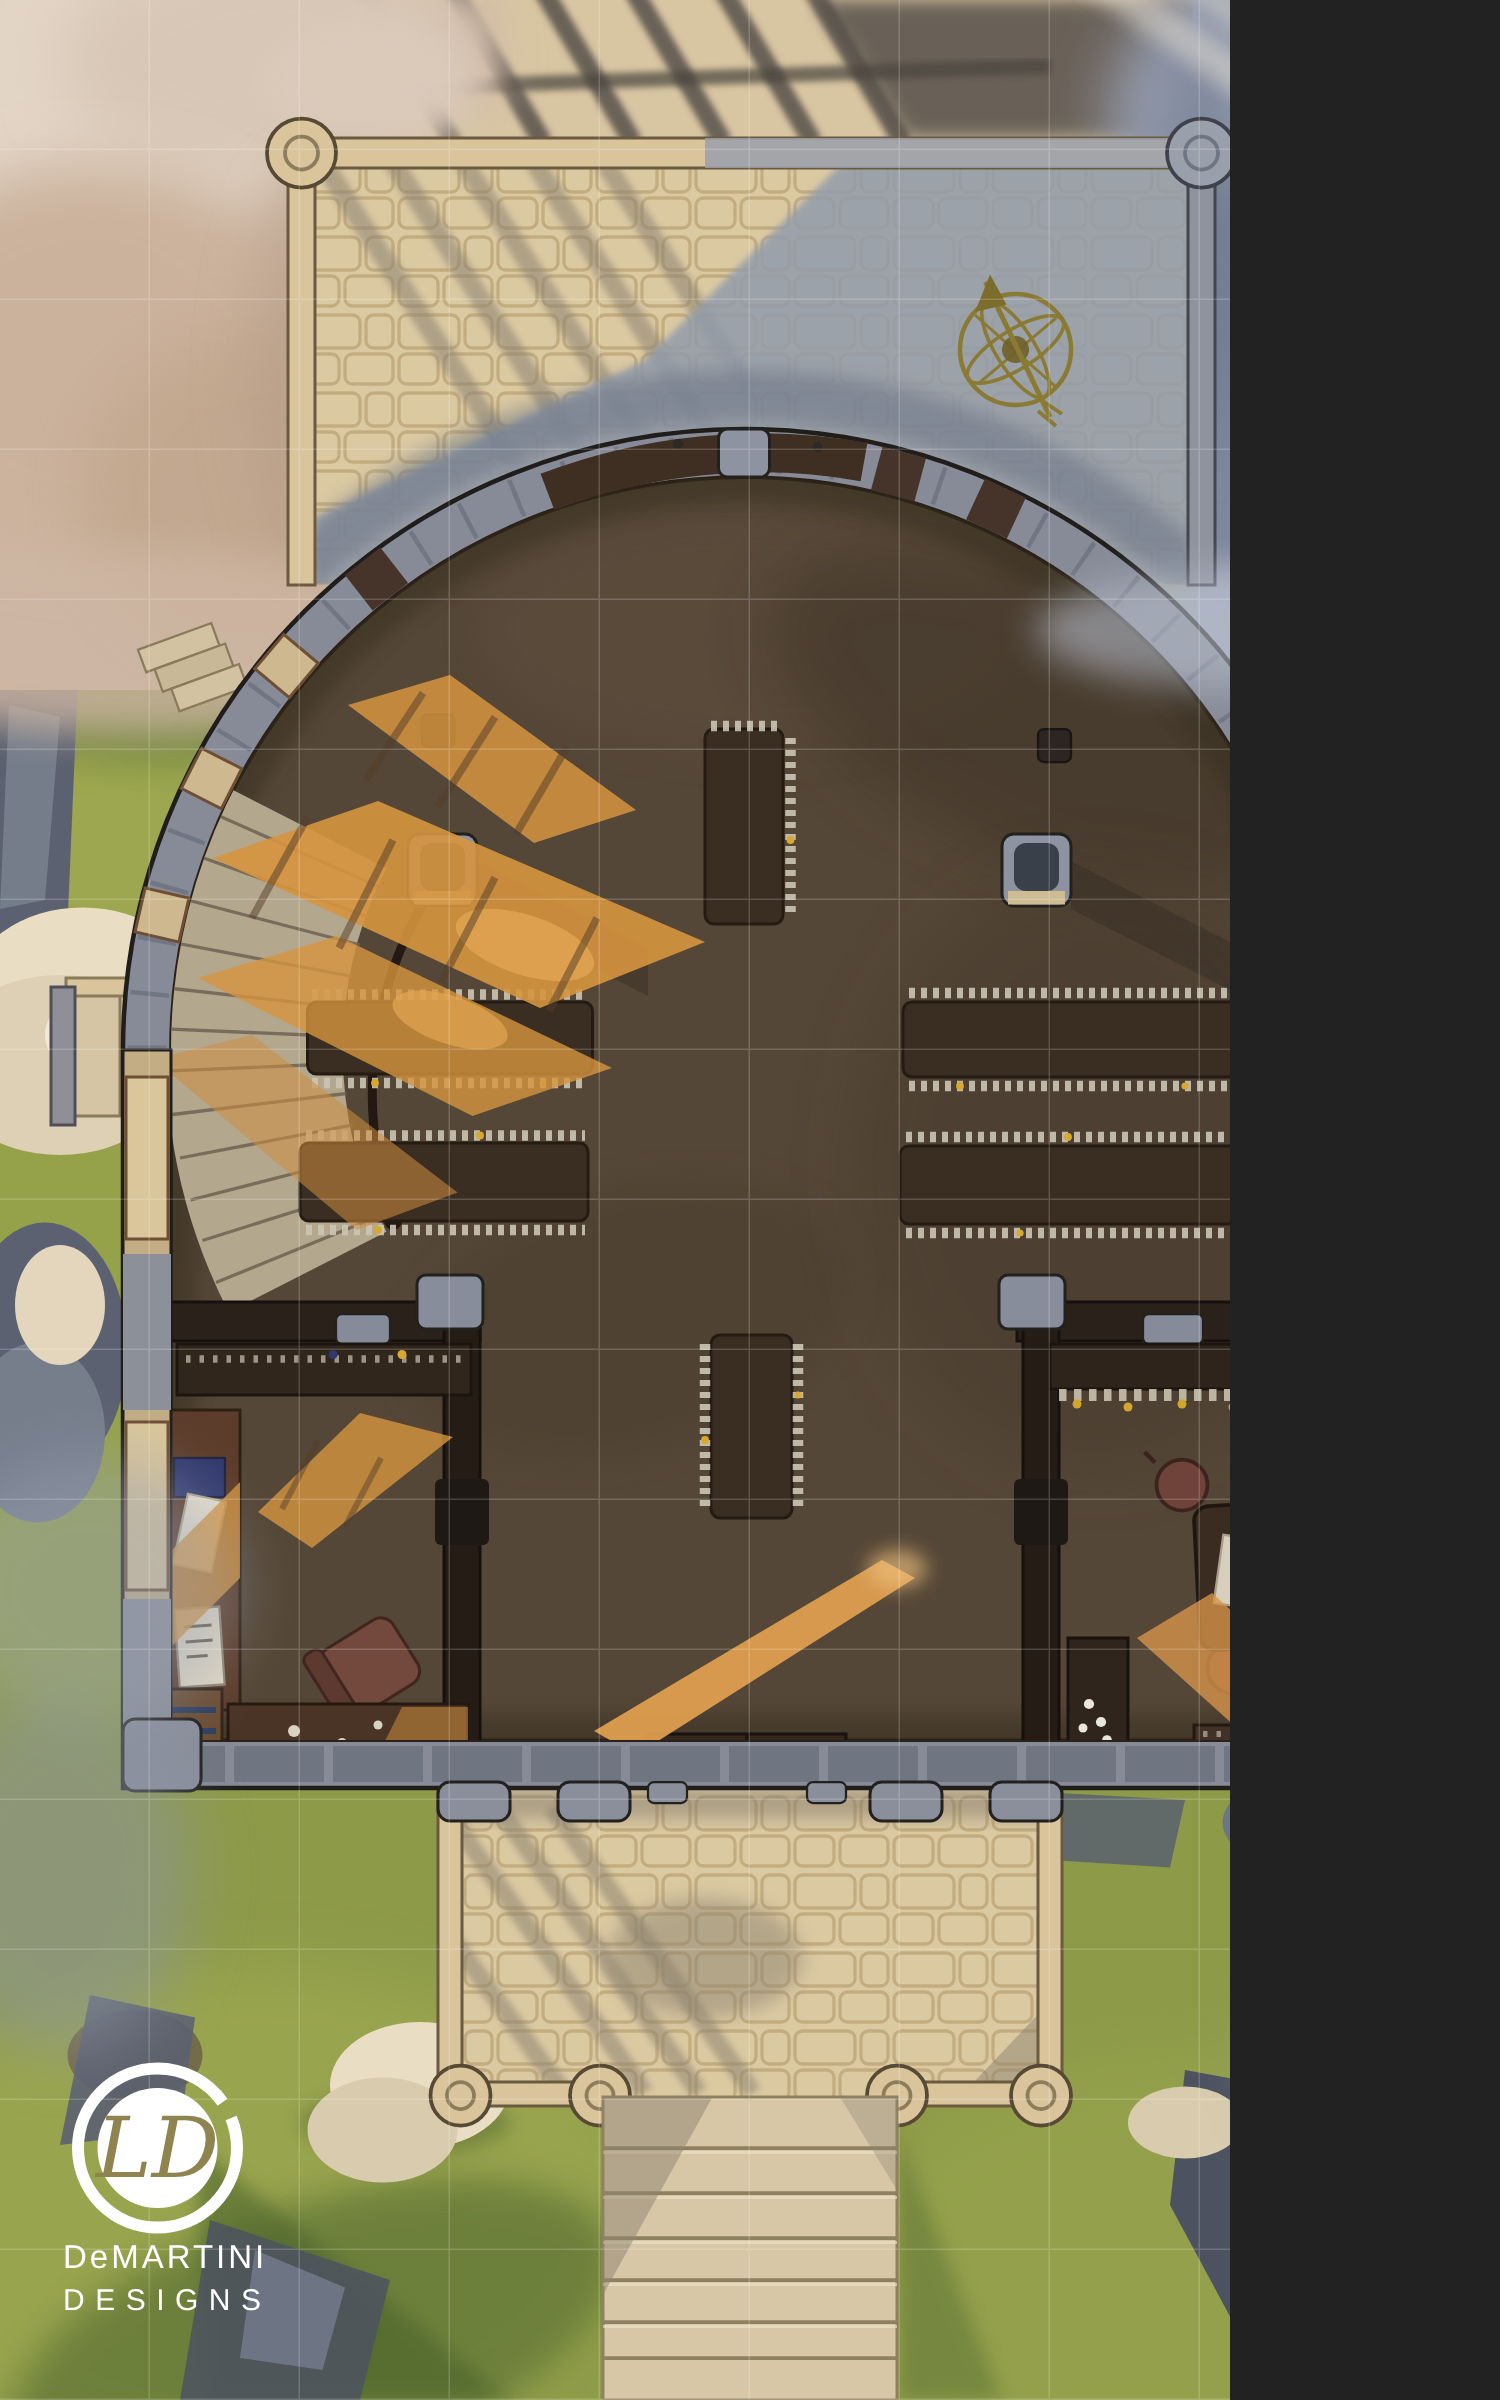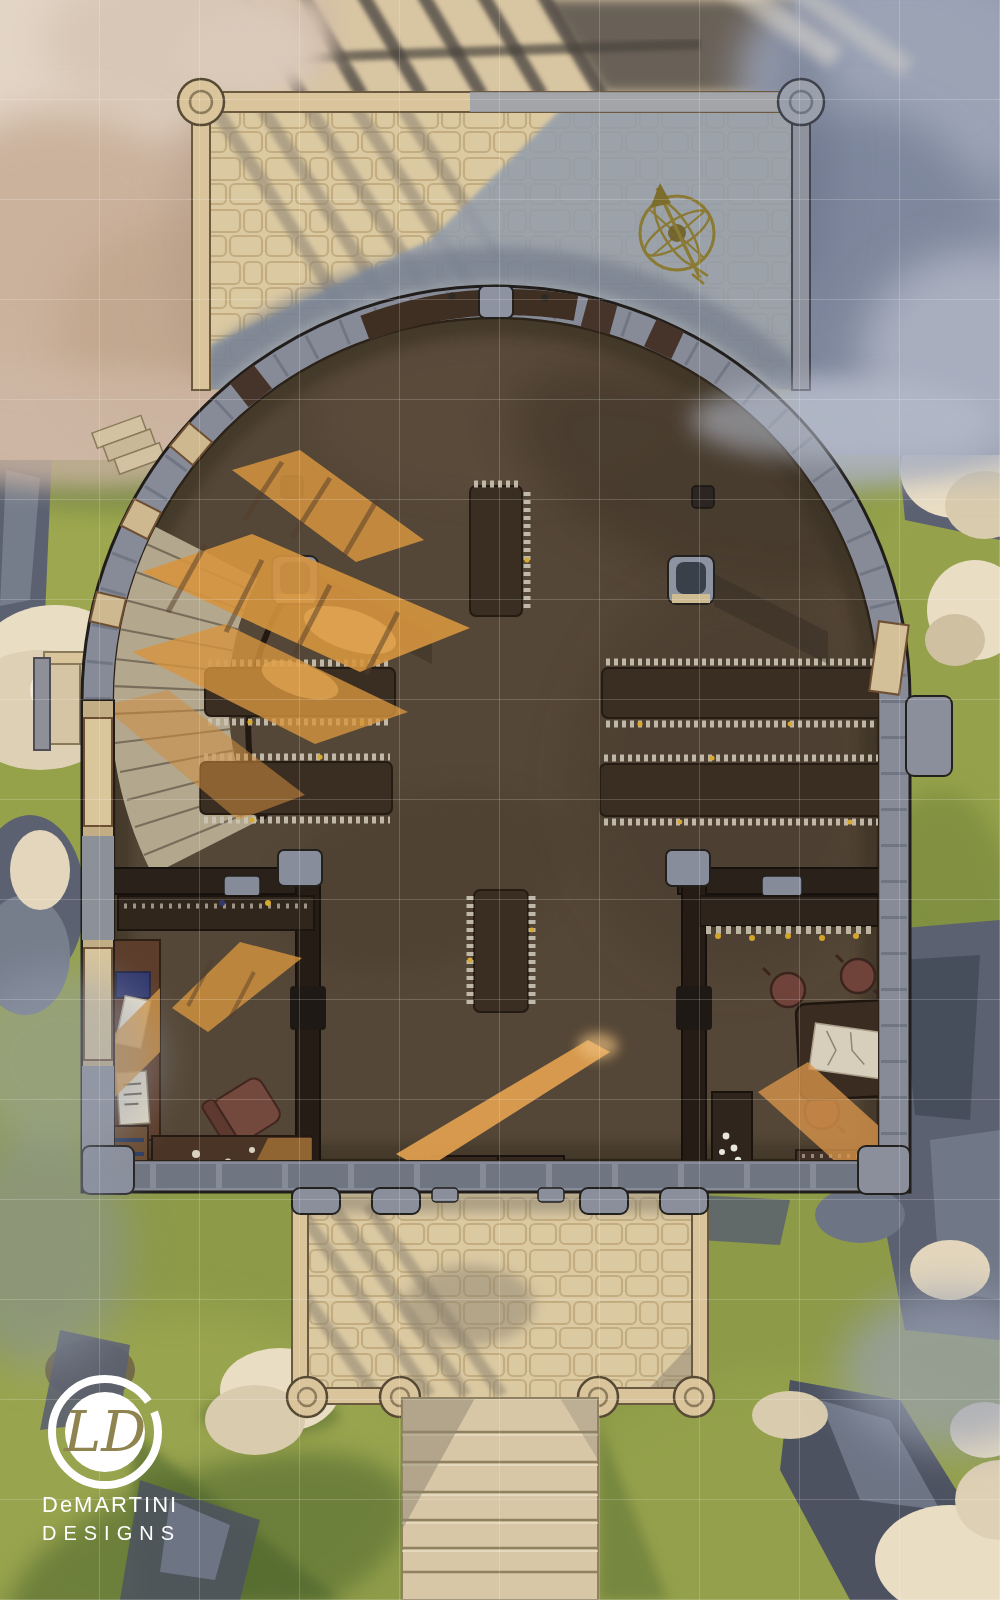--- a/index.html
+++ b/index.html
@@ -1,16 +1,16 @@
 <!DOCTYPE html>
 <html style="--grass: #8d9a48; --grass_light: #a3ad52; --grass_dark: #5f7434; --cloud: #cdb6a3; --cloud_light: #e3d5c6; --mist: #8a92a6; --mist_light: #a8aebe; --stone_sun: #dbc9a2; --stone_joint: #bfa87a; --stone_shade: #97a0ae; --stone_shade_joint: #7b8496; --wall_beige: #d9c49c; --wall_gray: #878b97; --floor: #554737; --wood_dark: #3a2d22; --sunbeam: #d6953f; --sunbeam_bright: #e2a14f; --plant: #ccc5b5; --flower_yellow: #d8a930; --compass_gold: #8a7a33; --stool_red: #6f423a; --parchment: #d7cfbc; --step_stone: #d7c7a7; --rock_gray: #5b6170; --boulder_tan: #e9ddc4; --logo_white: #ffffff;"><head>
 <meta charset="utf-8">
 <style>
   html,body{margin:0;padding:0;background:#222;}
-  .stage{position:relative;width:1000px;height:1600px;overflow:hidden;background:var(--grass,#8d9a48);
+  .stage{position:relative;width:820px;height:1600px;overflow:hidden;background:var(--grass,#8d9a48);
          font-family:"Liberation Sans", sans-serif;}
   .stage svg{position:absolute;left:0;top:0;display:block;}
   .c-grass{fill:var(--grass,#8d9a48);}
   .c-floor{fill:var(--floor,#554737);}
   .c-wall{fill:var(--wall_gray,#878b97);}
   .c-beige{fill:var(--wall_beige,#d9c49c);}
   .c-stone-sun{fill:var(--stone_sun,#dbc9a2);}
   .c-beam{fill:var(--sunbeam,#d6953f);}
   .c-wood{fill:var(--wood_dark,#3a2d22);}
   .c-cloud{fill:var(--cloud,#cdb6a3);}

